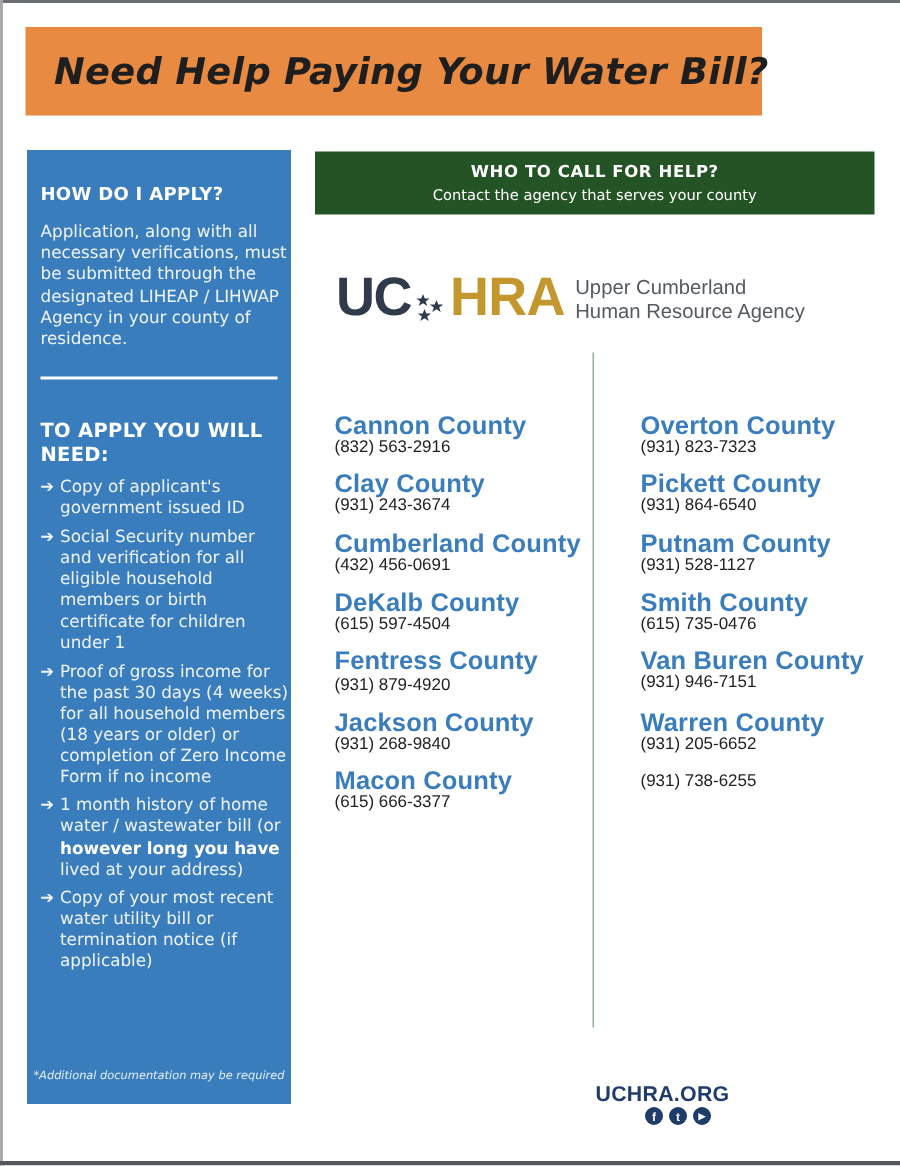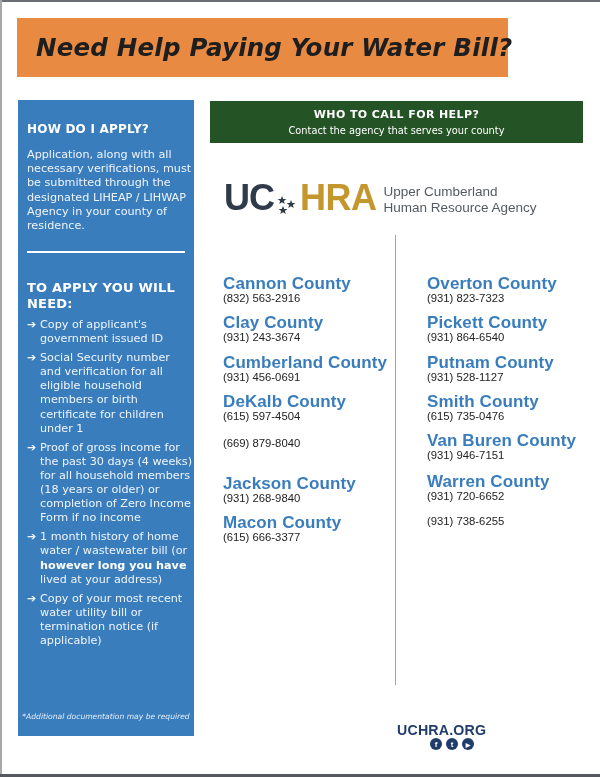--- a/index.html
+++ b/index.html
@@ -116,28 +116,29 @@
   <div class="county">
       <div class="county-name">Cannon County</div>
       <div class="county-phone">(832) 563-2916</div>
     </div>
   <div class="county">
       <div class="county-name">Clay County</div>
       <div class="county-phone">(931) 243-3674</div>
     </div>
   <div class="county">
       <div class="county-name">Cumberland County</div>
-      <div class="county-phone">(931) 456-0691</div>
+      <div class="county-phone">(432) 456-0691</div>
     </div>
   <div class="county">
       <div class="county-name">DeKalb County</div>
       <div class="county-phone">(615) 597-4504</div>
     </div>
   <div class="county" style="height:41px">
-      <div class="county-phone" style="margin-top:2px">(669) 879-8040</div>
+      <div class="county-name">Fentress County</div>
+      <div class="county-phone" style="margin-top:2px">(931) 879-4920</div>
     </div>
   <div class="county">
       <div class="county-name">Jackson County</div>
       <div class="county-phone">(931) 268-9840</div>
     </div>
   <div class="county">
       <div class="county-name">Macon County</div>
       <div class="county-phone">(615) 666-3377</div>
     </div>
 </div>
@@ -158,21 +159,21 @@
   <div class="county">
       <div class="county-name">Smith County</div>
       <div class="county-phone">(615) 735-0476</div>
     </div>
   <div class="county" style="height:41px">
       <div class="county-name">Van Buren County</div>
       <div class="county-phone">(931) 946-7151</div>
     </div>
   <div class="county">
       <div class="county-name">Warren County</div>
-      <div class="county-phone">(931) 720-6652</div>
+      <div class="county-phone">(931) 205-6652</div>
     </div>
   <div class="county">
       <div class="county-phone">(931) 738-6255</div>
     </div>
 </div>
 
 <div class="site">UCHRA.ORG</div>
 <div class="socials">
   <span class="social">f</span>
   <span class="social">t</span>

